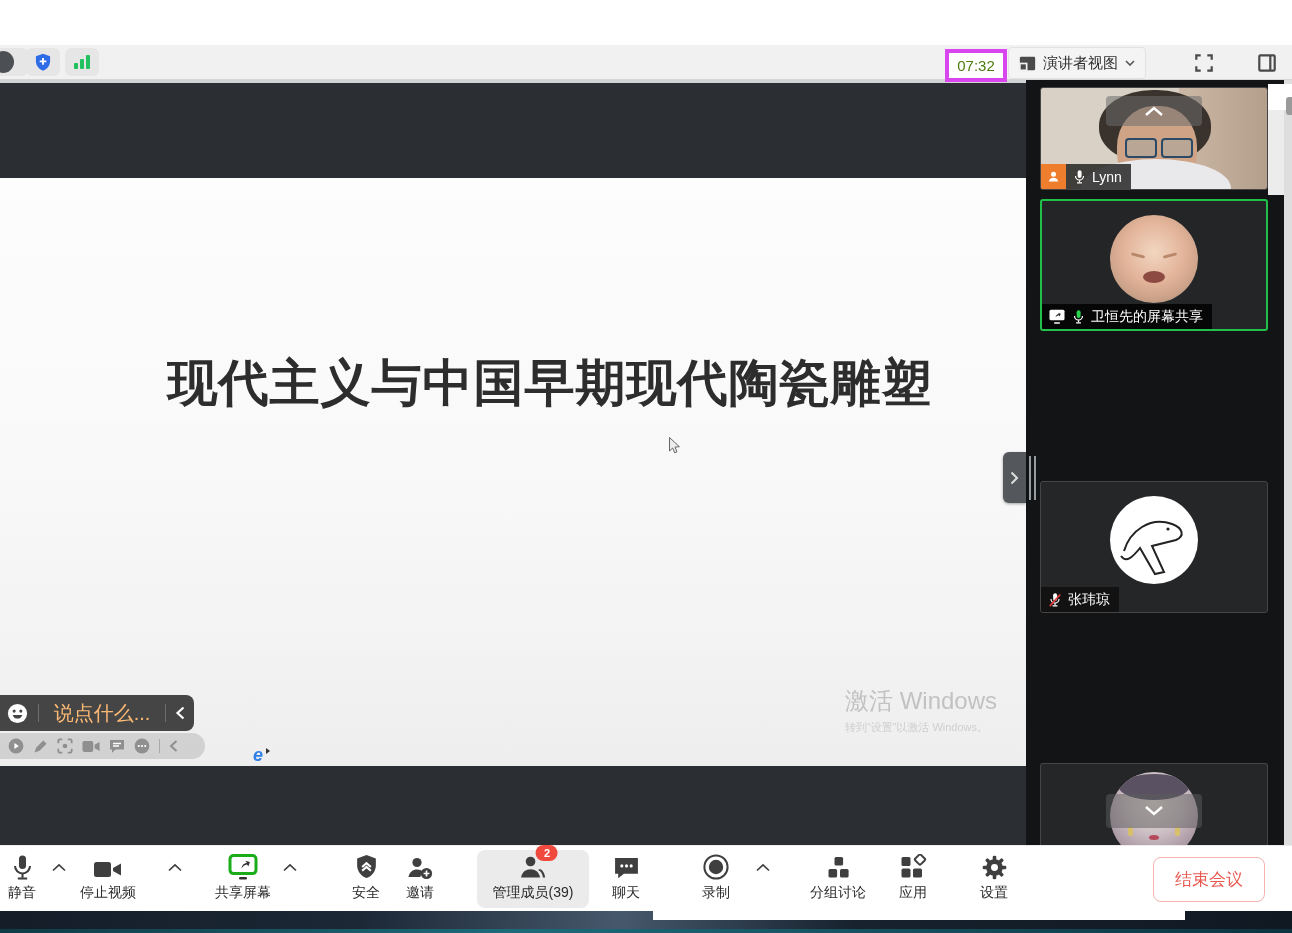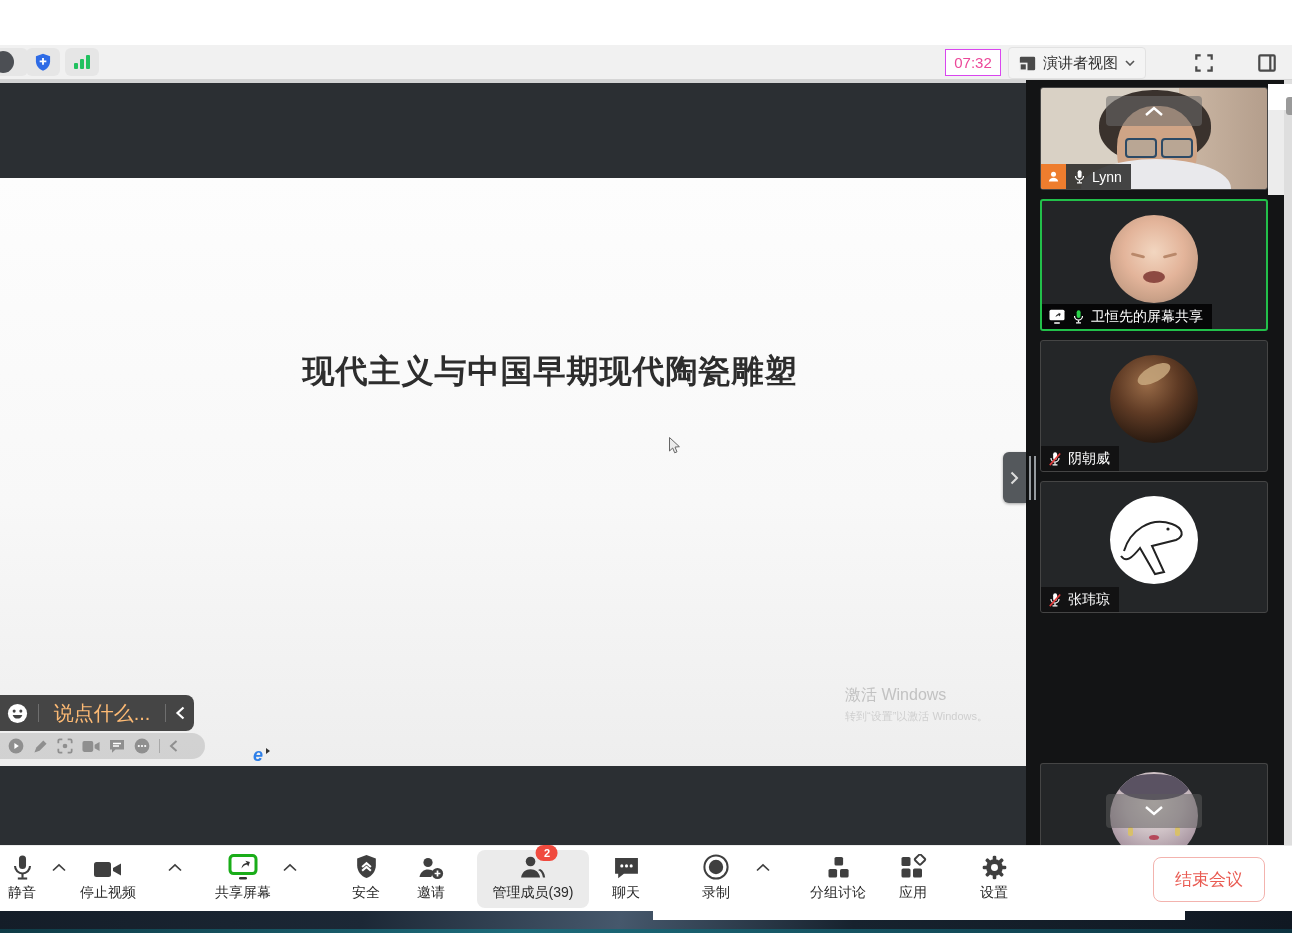--- a/index.html
+++ b/index.html
@@ -10,38 +10,38 @@
   .banner{position:absolute;left:767px;top:3px;width:252px;height:28px;background:#23272e;
           border-radius:5px;display:flex;align-items:center;gap:8px;padding:0 9px;box-sizing:border-box;z-index:40;}
   .banner-txt{color:#fff;font-size:15px;white-space:nowrap;flex:1;text-align:center;}
   .banner-sep{width:1px;height:16px;background:#4a4e55;}
   
   .topbar{position:absolute;left:0;top:45px;width:1292px;height:35px;background:#f1f1f1;
           border-bottom:1px solid #d6d6d6;box-sizing:border-box;z-index:30;}
   .tb-btn{position:absolute;top:3px;width:34px;height:28px;background:#e6e6e6;border-radius:6px;
           display:flex;align-items:center;justify-content:center;}
   .dark-circle{width:22px;height:22px;border-radius:50%;background:#4c4f54;}
-  .timer{position:absolute;left:945px;top:4px;width:54px;height:25px;background:#fff;border:1px solid #d946ef;
-         font-size:15px;color:#ec4899;display:flex;align-items:center;justify-content:center;}
+  .timer{position:absolute;left:945px;top:4px;width:54px;height:25px;background:#fff;border:4px solid #d946ef;
+         font-size:15px;color:#4d7c0f;display:flex;align-items:center;justify-content:center;}
   .viewbtn{position:absolute;left:1008px;top:2px;height:30px;display:flex;align-items:center;gap:7px;
            padding:0 10px;font-size:15px;color:#2f2f2f;border:1px solid #e2e2e2;border-radius:4px;background:#f4f4f4;}
   .icon-abs{position:absolute;display:flex;align-items:center;justify-content:center;}
   .cursor-blob{position:absolute;left:1286px;top:52px;width:6px;height:18px;background:#9a9a9a;border-radius:3px 0 0 3px;}
   
   .edge-line{position:absolute;left:0;top:80px;width:1035px;height:3px;background:#d2d3d4;}
   .band-top{position:absolute;left:0;top:83px;width:1035px;height:95px;background:#2b2f33;}
   .slide{position:absolute;left:0;top:178px;width:1035px;height:588px;
          background:linear-gradient(180deg,#fdfdfd 0%,#f8f8f8 55%,#eeeeee 100%);}
   .band-bottom{position:absolute;left:0;top:766px;width:1035px;height:79px;background:#2b2f33;}
   .side-col{position:absolute;left:1026px;top:80px;width:258px;height:765px;background:#131415;padding-left:20px;}
-  .slide-title{position:absolute;left:70px;top:350px;width:960px;text-align:center;font-size:32px;
+  .slide-title{position:absolute;left:70px;top:350px;width:960px;text-align:center;font-size:50px;
                font-weight:700;color:#2d2d2d;letter-spacing:1px;white-space:nowrap;}
   .slide-author{position:absolute;left:460px;top:550px;width:300px;text-align:center;font-size:24px;color:#3c3c3c;}
   .wm{position:absolute;left:845px;top:685px;}
-  .wm1{font-size:16px;color:#c2c2c2;}
+  .wm1{font-size:24px;color:#c2c2c2;}
   .wm2{font-size:11px;color:#cfcfcf;margin-top:3px;}
   .cursor{position:absolute;left:668px;top:436px;}
   .ie{position:absolute;left:253px;top:747px;display:flex;align-items:flex-start;gap:2px;}
   .ie-e{font-size:18px;font-weight:bold;font-style:italic;color:#2e7fe8;line-height:16px;}
   
   .chat-ov{position:absolute;left:0;top:695px;width:194px;height:36px;background:rgba(56,56,56,.93);
            border-radius:0 8px 8px 0;display:flex;align-items:center;gap:9px;padding:0 9px 0 6px;box-sizing:border-box;}
   .chat-ph{color:#fdba74;font-size:20px;flex:1;text-align:center;white-space:nowrap;}
   .vdiv{width:1px;height:18px;background:#6e6e6e;}
   .anno{position:absolute;left:0;top:733px;width:205px;height:26px;background:rgba(186,186,186,.55);
@@ -254,51 +254,36 @@
         <svg width="15" height="16" viewBox="0 0 24 26">
             <rect x="9" y="2" width="6.4" height="12.5" rx="3.2" fill="#2bd24b"></rect>
             <path d="M5.5 11.5a6.5 6.5 0 0 0 13 0" stroke="#fff" stroke-width="2" fill="none"></path>
             <line x1="12" y1="18.5" x2="12" y2="22" stroke="#fff" stroke-width="2"></line>
             <line x1="8" y1="22.5" x2="16" y2="22.5" stroke="#fff" stroke-width="2"></line>
           </svg>
         <span>卫恒先的屏幕共享</span>
       </div>
     </div>
 
-    <div class="cell c3">
-      <div class="av av-dark">
-        <div class="hand"></div>
+
+    <div class="cell c4">
+      <div class="av av-sketch">
+        <svg width="88" height="88" viewBox="0 0 88 88">
+            <path d="M14 55 C 20 35, 40 20, 62 28 C 73 32, 75 40, 66 44 L 42 50 L 54 76 L 45 78 L 30 52 C 22 62, 16 67, 11 60" stroke="#222" fill="none" stroke-width="2"></path>
+            <circle cx="58" cy="33" r="1.6" fill="#222"></circle>
+          </svg>
       </div>
       <div class="nlabel">
         <svg width="16" height="16" viewBox="0 0 24 26">
             <rect x="9" y="2" width="6.4" height="12.5" rx="3.2" fill="#fff"></rect>
             <path d="M5.5 11.5a6.5 6.5 0 0 0 13 0" stroke="#fff" stroke-width="2" fill="none"></path>
             <line x1="12" y1="18.5" x2="12" y2="22" stroke="#fff" stroke-width="2"></line>
             <line x1="8" y1="22.5" x2="16" y2="22.5" stroke="#fff" stroke-width="2"></line>
             <line x1="3.5" y1="23" x2="20.5" y2="4" stroke="#e23b3b" stroke-width="2.6"></line>
           </svg>
-        <span>阴朝威</span>
-      </div>
-    </div>
-
-    <div class="cell c4">
-      <div class="av av-sketch">
-        <svg width="88" height="88" viewBox="0 0 88 88">
-            <path d="M14 55 C 20 35, 40 20, 62 28 C 73 32, 75 40, 66 44 L 42 50 L 54 76 L 45 78 L 30 52 C 22 62, 16 67, 11 60" stroke="#222" fill="none" stroke-width="2"></path>
-            <circle cx="58" cy="33" r="1.6" fill="#222"></circle>
-          </svg>
-      </div>
-      <div class="nlabel">
-        <svg width="16" height="16" viewBox="0 0 24 26">
-            <rect x="9" y="2" width="6.4" height="12.5" rx="3.2" fill="#fff"></rect>
-            <path d="M5.5 11.5a6.5 6.5 0 0 0 13 0" stroke="#fff" stroke-width="2" fill="none"></path>
-            <line x1="12" y1="18.5" x2="12" y2="22" stroke="#fff" stroke-width="2"></line>
-            <line x1="8" y1="22.5" x2="16" y2="22.5" stroke="#fff" stroke-width="2"></line>
-            <line x1="3.5" y1="23" x2="20.5" y2="4" stroke="#e23b3b" stroke-width="2.6"></line>
-          </svg>
         <span>张玮琼</span>
       </div>
     </div>
 
 
     <div class="cell c6">
       <div class="av av-anime" style="top:8px;">
         <div class="hairA"></div>
         <div class="lips"></div>
         <div class="earL"></div>
@@ -424,21 +409,21 @@
       <div class="ticon">
           <svg width="25" height="27" viewBox="0 0 24 26">
             <path d="M12 1l9 3.4v6.4c0 5.6-3.8 10.6-9 12.4-5.2-1.8-9-6.8-9-12.4V4.4z" fill="#3f3f3f"></path>
             <path d="M7.8 12.6L12 8.8l4.2 3.8" stroke="#fff" stroke-width="2" fill="none"></path>
             <path d="M7.8 16.2L12 12.4l4.2 3.8" stroke="#fff" stroke-width="2" fill="none"></path>
           </svg>
         </div>
       <div class="tlabel">安全</div>
     </div>
 
-    <div class="titem" style="left:431px;">
+    <div class="titem" style="left:420px;">
       <div class="ticon">
           <svg width="28" height="26" viewBox="0 0 28 26">
             <circle cx="11" cy="7.5" r="4.6" fill="#3f3f3f"></circle>
             <path d="M2.5 22c.9-5 4.2-7.6 8.5-7.6 2.4 0 4.5.8 6 2.2l-2.8 5.4z" fill="#3f3f3f"></path>
             <circle cx="20.5" cy="18.5" r="5.6" fill="#3f3f3f"></circle>
             <path d="M20.5 15.6v5.8M17.6 18.5h5.8" stroke="#fff" stroke-width="1.7"></path>
           </svg>
         </div>
       <div class="tlabel">邀请</div>
     </div>

